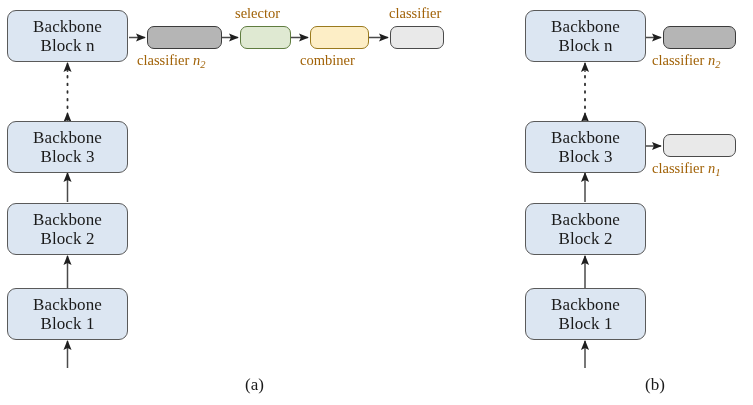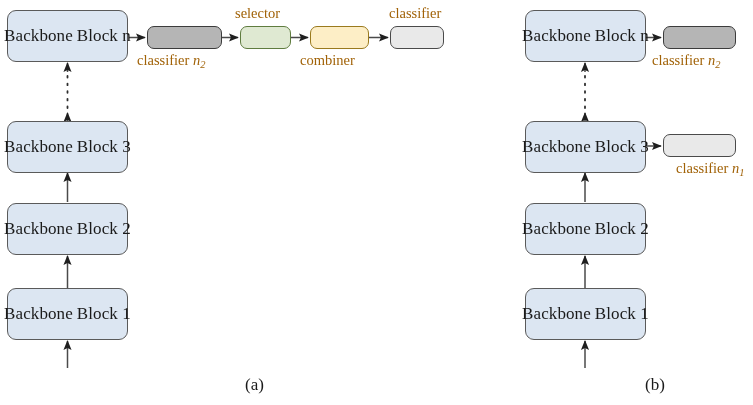--- a/index.html
+++ b/index.html
@@ -19,21 +19,21 @@
     position: absolute;
     left: 0; top: 0;
     width: 753px;
     height: 405px;
   }
   
   .node {
     position: absolute;
     box-sizing: border-box;
     display: flex;
-    flex-direction: row;
+    flex-direction: column;
     align-items: center;
     justify-content: center;
     border-radius: 9px;
     line-height: 1.12;
     white-space: nowrap;
   }
   .node .ln {
     display: block;
     text-align: center;
   }
@@ -189,19 +189,19 @@
     <span class="ln">Backbone</span>
     <span class="ln">Block 1</span>
   </div>
 
   <div class="node pill pill-gray" style="left:663px; top:26px; width:73px; height:23px;"></div>
   <div class="cap" style="left:652px; top:52px;">
     <span>classifier </span><span class="it">n</span><sub>2</sub>
   </div>
 
   <div class="node pill pill-lightgray" style="left:663px; top:134px; width:73px; height:23px;"></div>
-  <div class="cap" style="left:676px; top:160px;">
+  <div class="cap" style="left:652px; top:160px;">
     <span>classifier </span><span class="it">n</span><sub>1</sub>
   </div>
 
   <div class="panel-label" style="left:645px; top:375px;">(b)</div>
 
 </div>
 
 </body></html>

